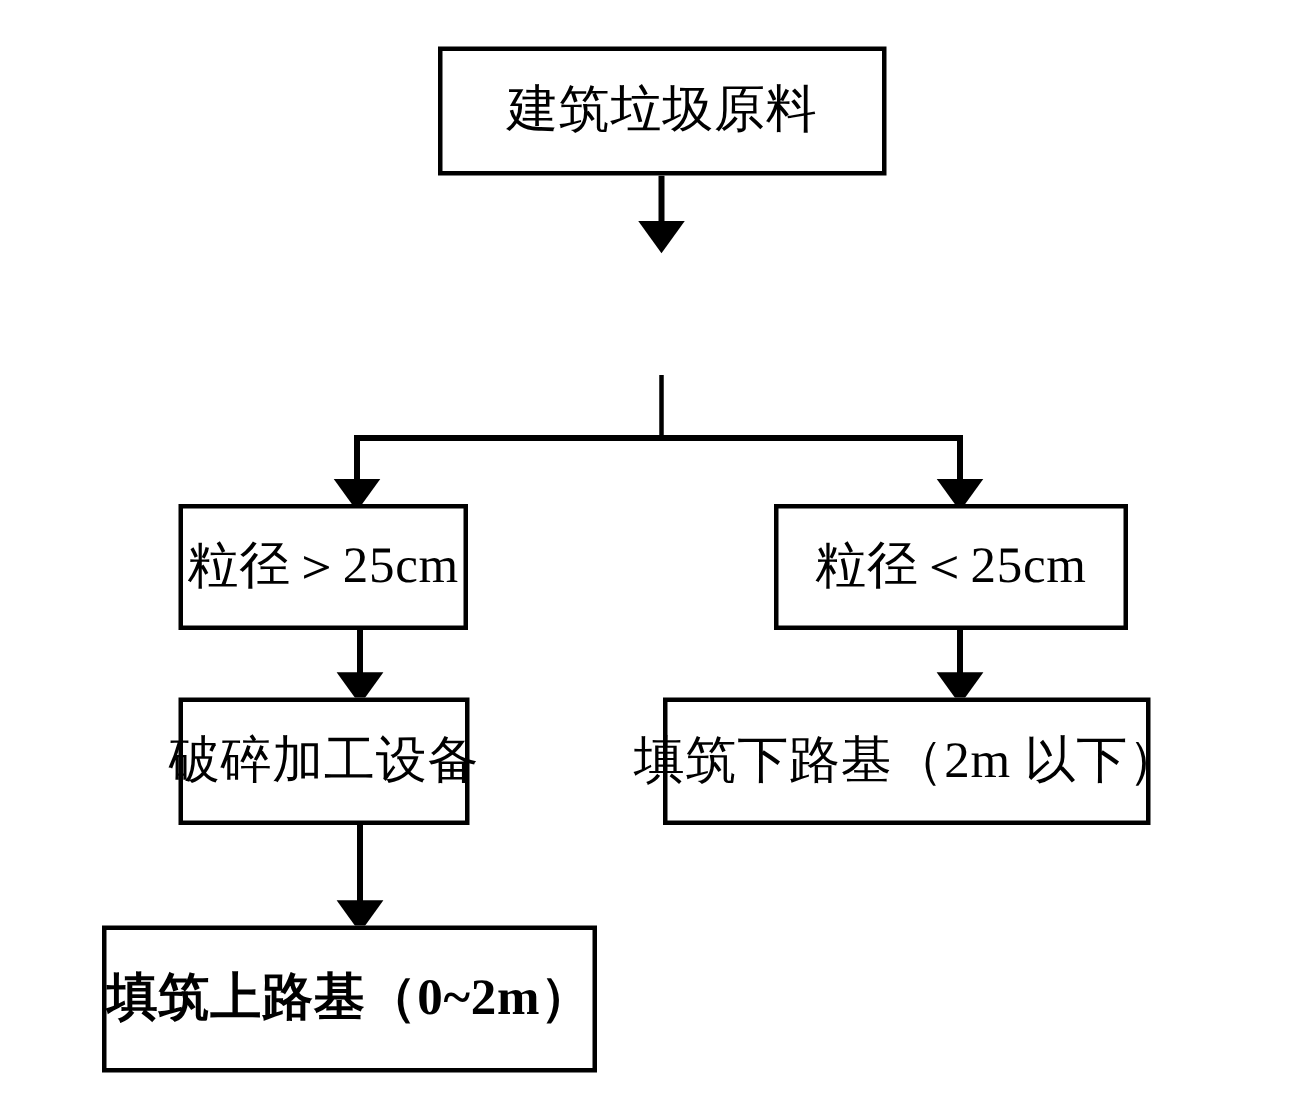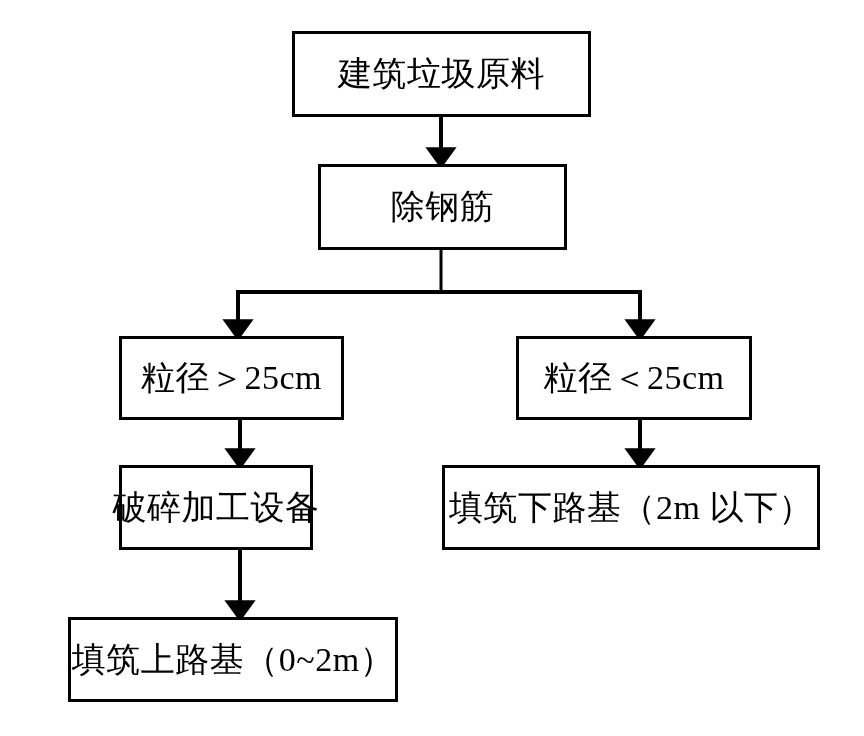--- a/index.html
+++ b/index.html
@@ -41,25 +41,25 @@
     color: #000000;
     font-family: "Liberation Serif", "DejaVu Serif", serif;
     font-size: 34px;
     line-height: 1.1;
     letter-spacing: 0.5px;
     white-space: nowrap;
   }
   
   #node-raw-material      { left: 292px; top: 31px;  width: 299px; height: 86px; }
   #node-remove-rebar      { left: 318px; top: 164px; width: 249px; height: 86px; }
-  #node-size-over-25      { left: 119px; top: 336px; width: 225px; height: 84px; }
+  #node-size-over-25      { left: 119px; top: 336px; width: 193px; height: 84px; }
   #node-size-under-25     { left: 516px; top: 336px; width: 236px; height: 84px; text-align: center; }
   #node-crushing-equip    { left: 119px; top: 465px; width: 194px; height: 85px; }
-  #node-lower-subgrade    { left: 442px; top: 465px; width: 378px; height: 85px; }
-  #node-upper-subgrade    { left: 68px;  top: 617px; width: 330px; height: 85px; }
+  #node-lower-subgrade    { left: 442px; top: 465px; width: 325px; height: 85px; }
+  #node-upper-subgrade    { left: 68px;  top: 617px; width: 330px; height: 98px; font-weight: bold; }
 </style>
 </head>
 <body>
 
 <div id="canvas">
 
   <svg class="flow-svg" viewBox="0 0 864 736" aria-hidden="true">
     <defs>
       <marker id="arrowhead" markerWidth="9" markerHeight="9" refX="3.2" refY="4.5" orient="auto" markerUnits="strokeWidth">
         <path d="M0,0.6 L0,8.4 L5.4,4.5 z" fill="#000000"></path>
@@ -80,23 +80,20 @@
 
     <line x1="640" y1="420" x2="640" y2="461" stroke="#000000" stroke-width="4" marker-end="url(#arrowhead)"></line>
 
     <line x1="240" y1="550" x2="240" y2="613" stroke="#000000" stroke-width="4" marker-end="url(#arrowhead)"></line>
   </svg>
 
   <div class="node" id="node-raw-material">
     <span class="node-label">建筑垃圾原料</span>
   </div>
 
-  <div class="node" id="node-remove-rebar">
-    <span class="node-label">除钢筋</span>
-  </div>
 
   <div class="node" id="node-size-over-25">
     <span class="node-label">粒径＞25cm</span>
   </div>
 
   <div class="node" id="node-size-under-25">
     <span class="node-label">粒径＜25cm</span>
   </div>
 
   <div class="node" id="node-crushing-equip">

